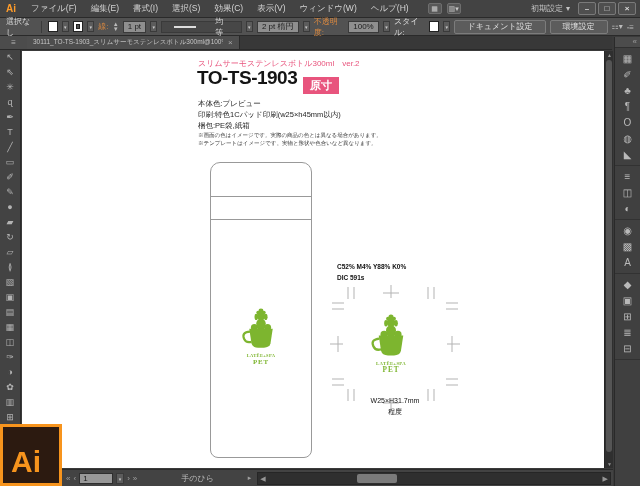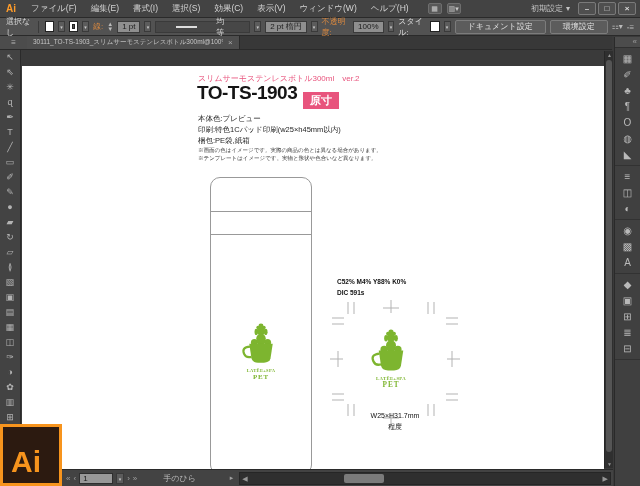--- a/index.html
+++ b/index.html
@@ -30,21 +30,21 @@
   .swatch { width:11px; height:11px; background:#fff; border:1px solid #222; }
   .swatch.stroke { background:#fff; position:relative; }
   .swatch.stroke::after { content:""; position:absolute; left:2px; top:2px; right:2px; bottom:2px; background:#525252; border:1px solid #222;}
   .dd { width:8px; height:11px; background:#5c5c5c; border:1px solid #3a3a3a; color:#c9c9c9;
         font-size:5px; line-height:10px; text-align:center; }
   .ob-link { color:var(--orange_accent); }
   .ob-field { background:#8f8f8f; color:#1c1c1c; border:1px solid #3a3a3a; height:12px;
               line-height:10px; padding:0 4px; font-size:8px; white-space:nowrap;}
   .stepper { color:#bbb; font-size:6px; line-height:5px; width:7px; text-align:center;}
   .profile { display:flex; align-items:center; gap:19px; background:#474747; border:1px solid #3a3a3a;
-             height:12px; padding:0 20px; }
+             height:12px; padding:0 12px; }
   .profile .linegl { width:26px; height:2px; background:#ddd; }
   .ob-btn { background:#5c5c5c; border:1px solid #7c7c7c; border-radius:2px; color:#e2e2e2;
             font-size:8px; height:14px; line-height:12px; padding:0 12px; white-space:nowrap;}
   .ob-endicon { color:#bbb; font-size:8px; }
 
   
   .tools-hd { position:absolute; left:0; top:36px; width:27px; height:14px; background:#4c4c4c;
               border-bottom:1px solid #2a2a2a; color:#b5b5b5; font-size:8px; text-align:center; line-height:13px;}
   .tabrow { position:absolute; left:27px; top:36px; width:585px; height:14px; background:#383838;
             border-bottom:1px solid #2a2a2a; display:flex; }
@@ -53,21 +53,21 @@
   .doctab .tname { overflow:hidden; white-space:nowrap; text-overflow:clip; max-width:190px;}
   .tabclose { color:#aaa; font-size:8px; }
 
   
   .toolbar { position:absolute; left:0; top:50px; width:21px; height:420px; background:#434343;
              border-right:1px solid #2a2a2a; display:flex; flex-direction:column; align-items:center; }
   .tool { width:18px; height:15px; color:#b3b3b3; font-size:9px; line-height:15px; text-align:center; }
   .tool.active { background:#6e6e6e; border-radius:2px; color:#f0f0f0; }
 
   
-  .canvas { position:absolute; left:22px; top:66px; width:582px; height:417px; background:#ffffff; overflow:hidden; }
+  .canvas { position:absolute; left:22px; top:51px; width:582px; height:417px; background:#ffffff; overflow:hidden; }
   .c-sub   { position:absolute; left:176px; top:7px;  font-size:8px;   color:var(--pink); }
   .c-title { position:absolute; left:175px; top:16px; font-size:19px; font-weight:bold; color:#141414; letter-spacing:-0.5px;}
   .c-badge { position:absolute; left:281px; top:26px; background:var(--pink); color:#fff;
              font-size:11px; font-weight:bold; padding:1px 7px; }
   .c-spec  { position:absolute; left:176px; font-size:7.5px; color:#1e1e1e; }
   .c-note  { position:absolute; left:176px; font-size:5.5px; color:#333; }
   .bottle  { position:absolute; left:188px; top:111px; width:102px; height:296px;
              border:1px solid #999; border-radius:10px 10px 8px 8px; }
   .bottle .seam1 { position:absolute; left:0; right:0; top:33px; border-top:1px solid #999; }
   .bottle .seam2 { position:absolute; left:0; right:0; top:56px; border-top:1px solid #999; }
@@ -91,21 +91,21 @@
                 padding:4px 0; border-bottom:1px solid #323232; }
   .dock-icon { width:18px; height:13px; color:#b9b9b9; font-size:10px; line-height:13px; text-align:center; }
 
   
   .statusbar { position:absolute; left:0; top:469px; width:613px; height:17px; background:#434343;
                border-top:1px solid #2a2a2a; display:flex; align-items:center; color:#b5b5b5; font-size:8px;}
   .sb-nav { display:flex; align-items:center; gap:3px; margin-left:66px; }
   .sb-ctl { color:#9f9f9f; font-size:8px; }
   .sb-field { background:#989898; color:#1a1a1a; width:34px; height:11px; line-height:10px;
               padding:0 3px; border:1px solid #2e2e2e; font-size:8px;}
-  .sb-status { margin-left:26px; color:#bdbdbd; }
+  .sb-status { margin-left:44px; color:#bdbdbd; }
   .sb-detail { margin-left:34px; color:#9f9f9f; font-size:7px; }
   .hscroll { flex:1; height:13px; margin:0 2px 0 6px; background:#2f2f2f; position:relative; border:1px solid #262626;}
   .hs-arrow { position:absolute; top:0; color:#969696; font-size:7px; line-height:11px; }
   .hs-l { left:2px; } .hs-r { right:2px; }
   .hs-thumb { position:absolute; left:28%; top:1px; width:40px; height:9px; background:#7b7b7b; border-radius:2px;}
 
   
   .ai-logo { position:absolute; left:0; top:424px; width:62px; height:62px; z-index:9;
              background:#2c1a10; border:3px solid var(--ai_orange);
              display:flex; align-items:flex-end; }

